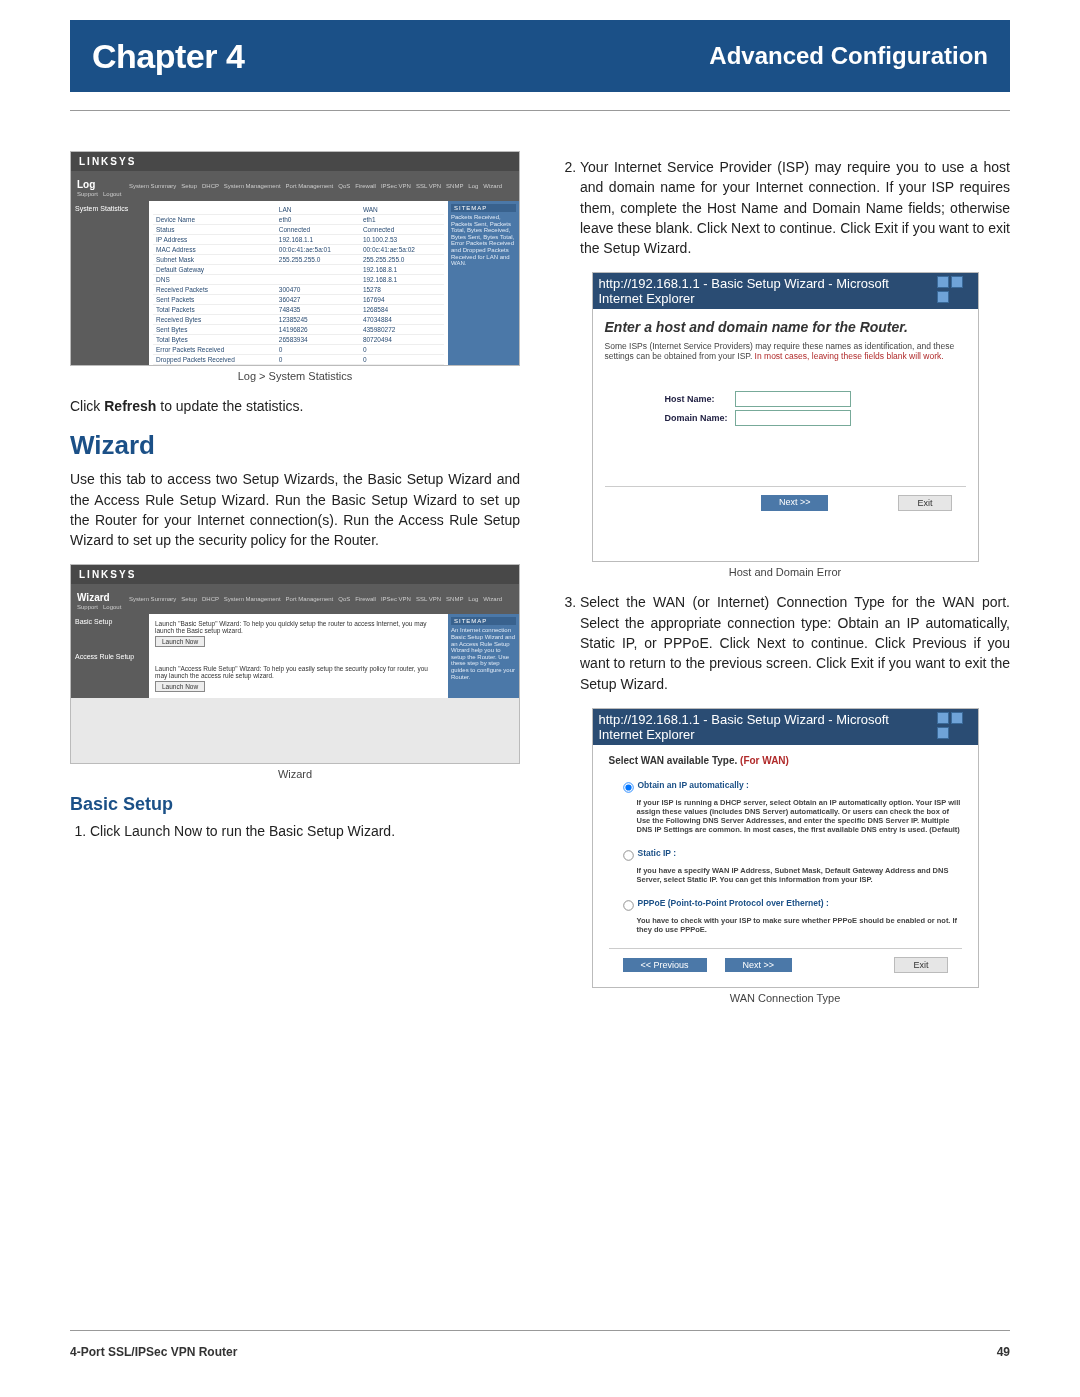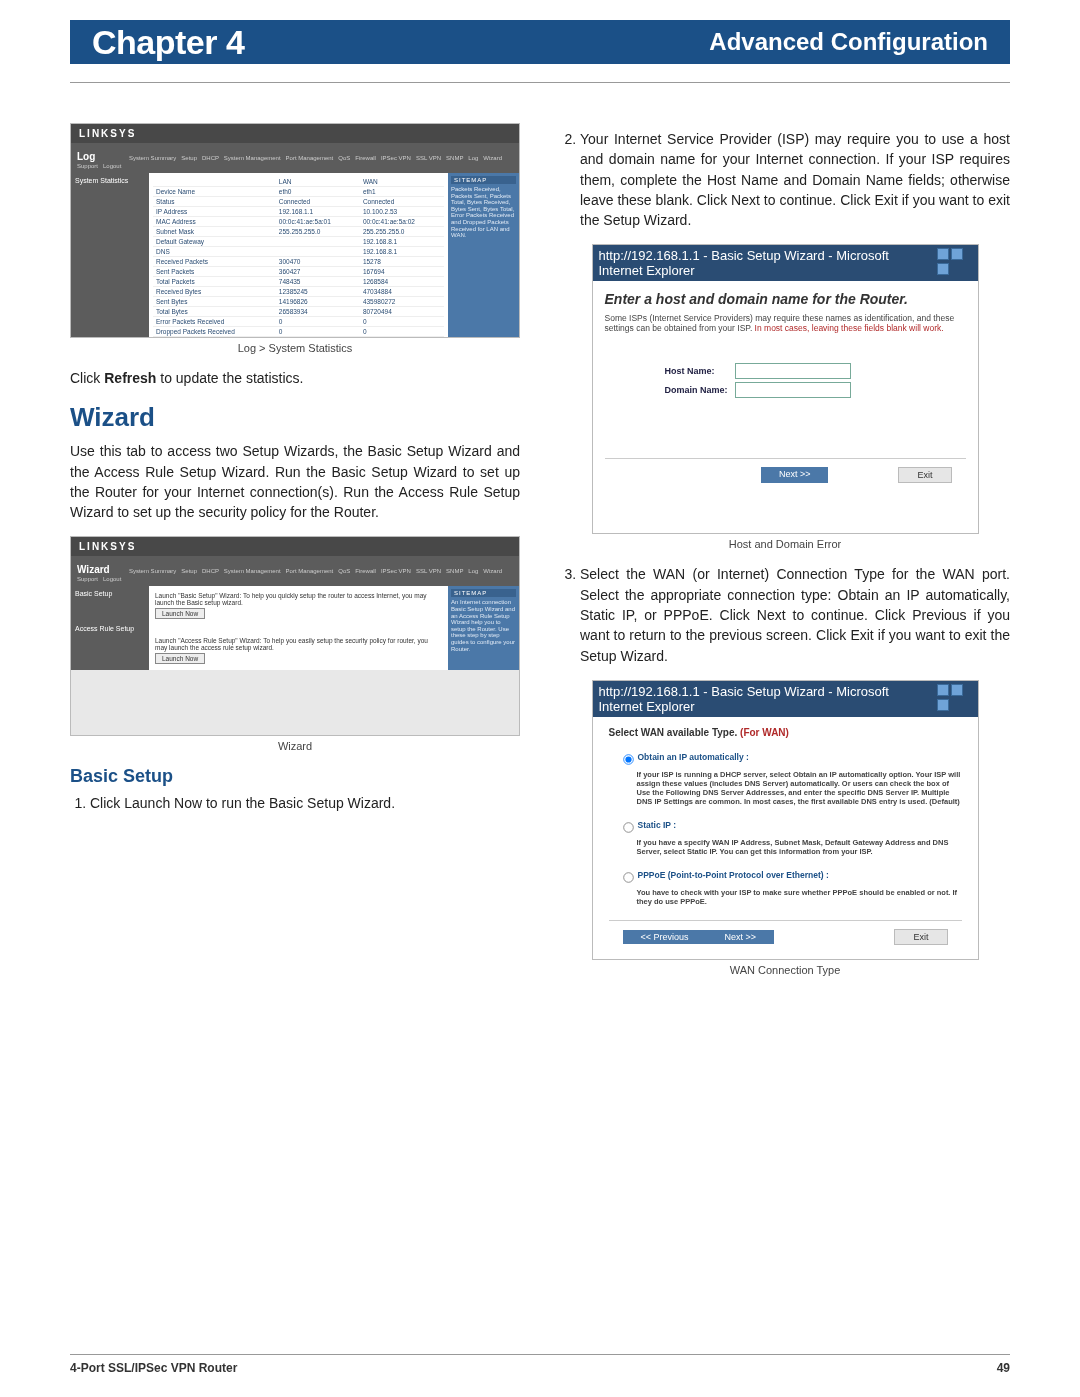--- a/index.html
+++ b/index.html
@@ -13,21 +13,21 @@
   .page {
     width: 1080px;
     min-height: 1397px;
     position: relative;
     box-sizing: border-box;
     padding: 20px 70px 40px 70px;
   }
   .header-bar {
     background: #1b5087;
     color: #fff;
-    height: 44px;
+    height: 72px;
     display: flex;
     justify-content: space-between;
     align-items: center;
     padding: 0 22px;
     margin: 0 0 18px 0;
   }
   .header-bar .left {
     font-size: 34px;
     font-weight: bold;
     letter-spacing: -0.5px;
@@ -171,29 +171,29 @@
   .shot-wan .inner { padding: 10px 16px 0 16px; }
   .shot-wan .lead { font-size:10px; font-weight:bold; }
   .shot-wan .lead .r { color:#b02a2a; font-weight:bold; }
   .shot-wan .opt { margin:12px 0 4px 8px; font-size:8.5px; color:#224; }
   .shot-wan .opt .ttl { color:#1b5087; font-weight:bold; }
   .shot-wan .opt input[type=radio]{ transform:scale(0.8); vertical-align:middle; margin-right:3px; }
   .shot-wan .desc { font-size:7.5px; color:#444; margin:2px 0 0 28px; line-height:1.2;font-weight:bold; }
   .shot-wan .btnbar { border-top:1px solid #ccc; margin-top:14px; padding:8px 14px; display:flex; justify-content:space-between; align-items:center; }
   .shot-wan .btnbar .bbtn { background:#4b78a8; color:#fff; font-size:9px; padding:2px 18px; }
   .shot-wan .btnbar .gbtn { background:#e6e6e6; color:#333; font-size:9px; padding:2px 18px; border:1px solid #bbb; }
-  .shot-wan .btnbar .left { display:flex; }
+  .shot-wan .btnbar .left { display:flex; gap:18px; }
 
   .footer {
     position: absolute;
-    bottom: 22px;
+    bottom: 38px;
     left: 70px;
     right: 70px;
     border-top: 1px solid #999;
-    padding-top: 6px;
+    padding-top: 14px;
     display: flex;
     justify-content: space-between;
     font-size: 12px;
     color: #333;
   }
   .footer .prod { font-weight: bold; }
 </style>
 </head>
 <body>
 

